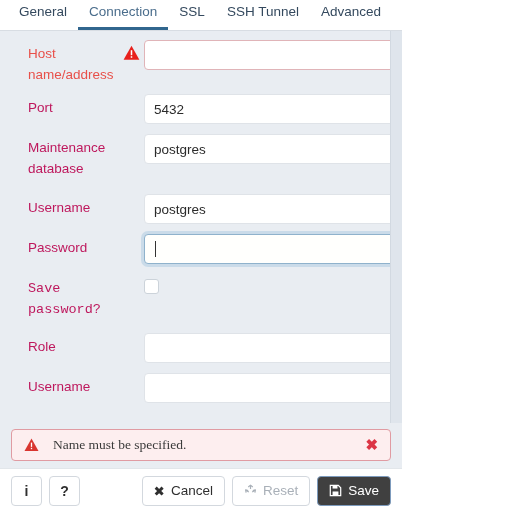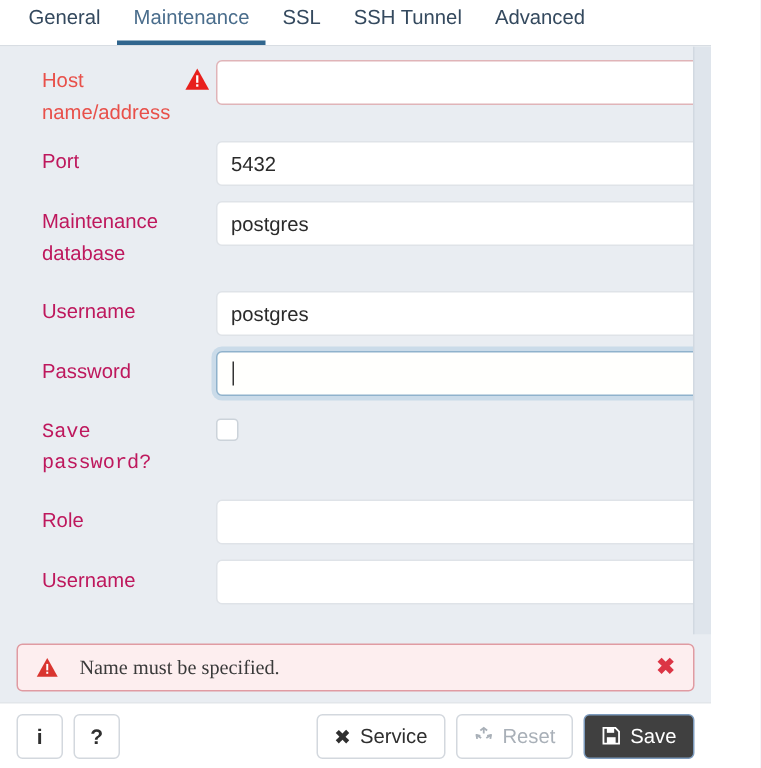--- a/index.html
+++ b/index.html
@@ -12,21 +12,21 @@
     overflow: hidden;
     background: #ffffff;
     font-family: "Liberation Sans", sans-serif;
     font-size: 13px;
     color: #2b2b2b;
     -webkit-font-smoothing: antialiased;
   }
 
   .dialog {
     position: relative;
-    width: 474px;
+    width: 402px;
     height: 512px;
     display: flex;
     flex-direction: column;
     background: #e9edf2;
   }
 
   
   .tabbar {
     height: 31px;
     background: #ffffff;
@@ -240,21 +240,21 @@
   }
   .btn-ico { display: inline-flex; align-items: center; }
 </style>
 </head>
 <body>
 
 <div class="dialog">
 
   <div class="tabbar">
     <div class="tab">General</div>
-    <div class="tab active">Maintenance</div>
+    <div class="tab active">Connection</div>
     <div class="tab">SSL</div>
     <div class="tab">SSH Tunnel</div>
     <div class="tab">Advanced</div>
   </div>
 
   <div class="formwrap">
     <div class="formbody">
 
       <div class="row row-host">
         <div class="lbl error">Host name/address</div>
@@ -350,21 +350,21 @@
       <button class="btn icon-only">
         <span class="gi">i</span>
       </button>
       <button class="btn icon-only">
         <span class="gi">?</span>
       </button>
     </div>
     <div class="footer-right">
       <button class="btn">
         <span class="btn-ico">✖</span>
-        <span>Service</span>
+        <span>Cancel</span>
       </button>
       <button class="btn disabled">
         <span class="btn-ico">
           <svg width="13" height="13" viewBox="0 0 16 16" fill="none" stroke="#a9b0b8" stroke-width="1.5">
             <path d="M5.2 3.6 L8 1.6 L10.8 3.6"></path>
             <path d="M8 1.8 L8 6.2"></path>
             <path d="M2.6 10.6 L2.0 7.3 L5.2 8.1" stroke-linejoin="round"></path>
             <path d="M2.2 7.6 L5.9 9.9"></path>
             <path d="M13.4 10.6 L14.0 7.3 L10.8 8.1" stroke-linejoin="round"></path>
             <path d="M13.8 7.6 L10.1 9.9"></path>

